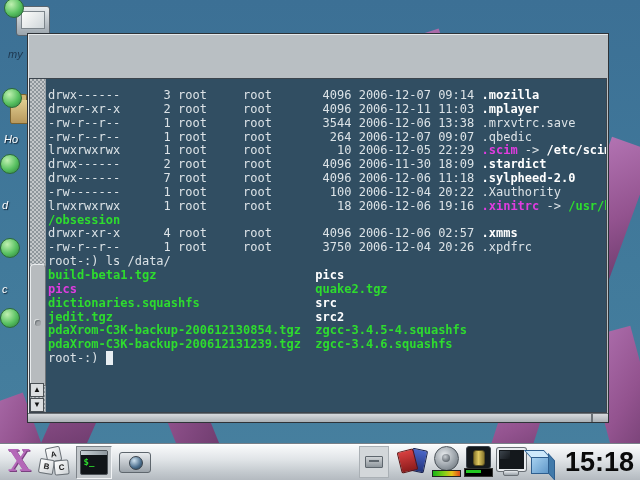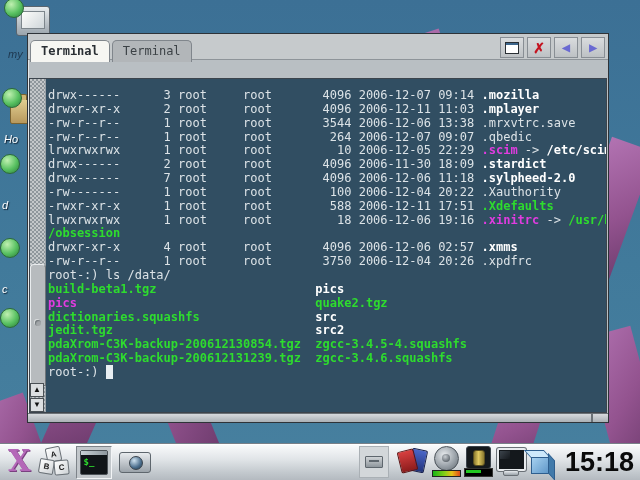--- a/index.html
+++ b/index.html
@@ -182,52 +182,40 @@
         <span class="dlabel">c</span>
       </div>
       <div class="dicon">
         <div class="ig"><span class="package-ic"></span><span class="ball"></span></div>
         <span class="dlabel"></span>
       </div>
     </div>
 
   <div id="win">
 
-    <div class="tabbar">
-      <span id="tabs"><span class="tab active">Terminal</span><span class="tab inactive">Terminal</span></span>
-      <span class="tabbtns">
-        <span class="tabbtn newtab">
-            <span></span>
-          </span>
-        <span class="tabbtn closetab">✗</span>
-        <span class="tabbtn arrow">◀</span>
-        <span class="tabbtn arrow">▶</span>
-      </span>
-    </div>
 
     <div class="termbody">
       <div class="sbar">
         <div class="sthumb">
           <div class="sdimple"></div>
         </div>
         <div class="sarrows">
           <div class="sarrow">▲</div>
           <div class="sarrow">▼</div>
         </div>
       </div>
       <div class="termtext" id="termtext">
           <div class="tl"><span class="seg w">drwx------      3 root     root       4096 2006-12-07 09:14 </span><span class="seg d">.mozilla</span></div>
           <div class="tl"><span class="seg w">drwxr-xr-x      2 root     root       4096 2006-12-11 11:03 </span><span class="seg d">.mplayer</span></div>
           <div class="tl"><span class="seg w">-rw-r--r--      1 root     root       3544 2006-12-06 13:38 </span><span class="seg w">.mrxvtrc.save</span></div>
           <div class="tl"><span class="seg w">-rw-r--r--      1 root     root        264 2006-12-07 09:07 </span><span class="seg w">.qbedic</span></div>
           <div class="tl"><span class="seg w">lrwxrwxrwx      1 root     root         10 2006-12-05 22:29 </span><span class="seg m">.scim</span><span class="seg w"> -&gt; </span><span class="seg d">/etc/scim/</span></div>
           <div class="tl"><span class="seg w">drwx------      2 root     root       4096 2006-11-30 18:09 </span><span class="seg d">.stardict</span></div>
           <div class="tl"><span class="seg w">drwx------      7 root     root       4096 2006-12-06 11:18 </span><span class="seg d">.sylpheed-2.0</span></div>
           <div class="tl"><span class="seg w">-rw-------      1 root     root        100 2006-12-04 20:22 </span><span class="seg w">.Xauthority</span></div>
-          <div class="tl"><span class="seg w">-rwxr-xr-x      1 root     root        588 2006-12-11 17:51 </span><span class="seg g">.Xdefaults</span></div>
           <div class="tl"><span class="seg w">lrwxrwxrwx      1 root     root         18 2006-12-06 19:16 </span><span class="seg m">.xinitrc</span><span class="seg w"> -&gt; </span><span class="seg g">/usr/bin</span></div>
           <div class="tl"><span class="seg g">/obsession</span></div>
           <div class="tl"><span class="seg w">drwxr-xr-x      4 root     root       4096 2006-12-06 02:57 </span><span class="seg d">.xmms</span></div>
           <div class="tl"><span class="seg w">-rw-r--r--      1 root     root       3750 2006-12-04 20:26 </span><span class="seg w">.xpdfrc</span></div>
           <div class="tl"><span class="seg w">root-:) ls /data/</span></div>
           <div class="tl"><span class="seg g">build-beta1.tgz</span><span class="seg w">                      </span><span class="seg d">pics</span></div>
           <div class="tl"><span class="seg m">pics</span><span class="seg w">                                 </span><span class="seg g">quake2.tgz</span></div>
           <div class="tl"><span class="seg g">dictionaries.squashfs</span><span class="seg w">                </span><span class="seg d">src</span></div>
           <div class="tl"><span class="seg g">jedit.tgz</span><span class="seg w">                            </span><span class="seg d">src2</span></div>
           <div class="tl"><span class="seg g">pdaXrom-C3K-backup-200612130854.tgz</span><span class="seg w">  </span><span class="seg g">zgcc-3.4.5-4.squashfs</span></div>

